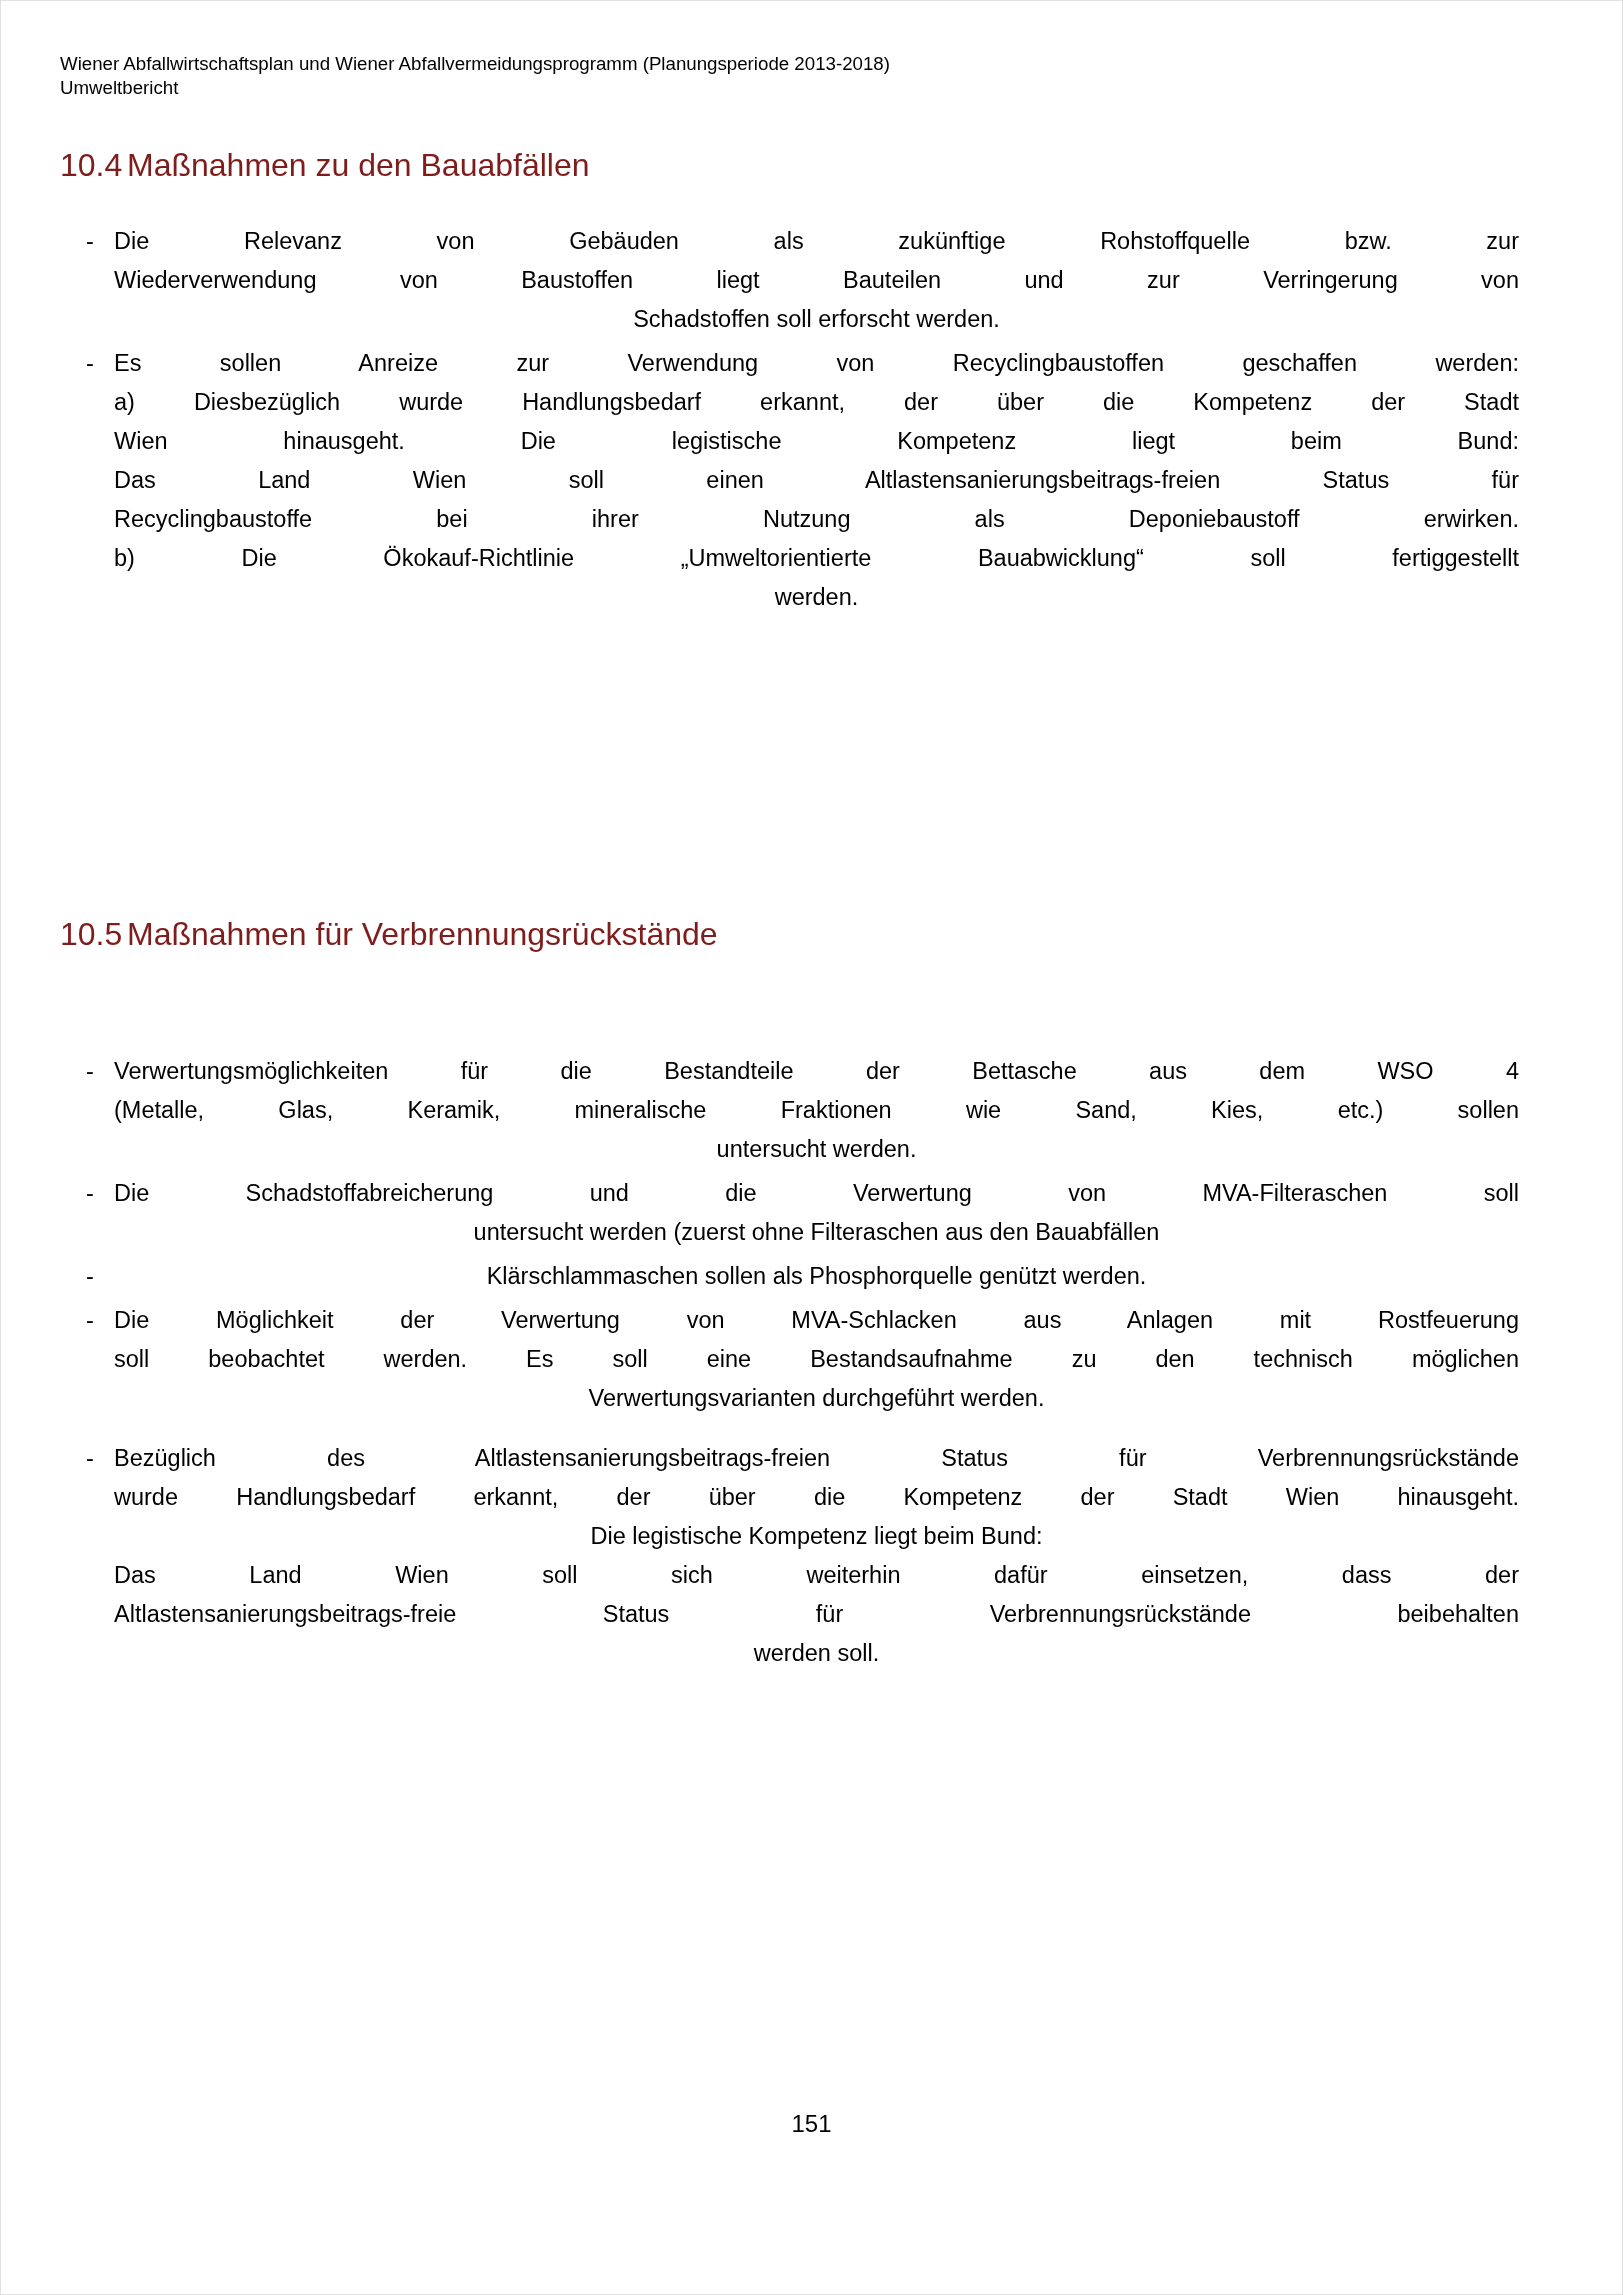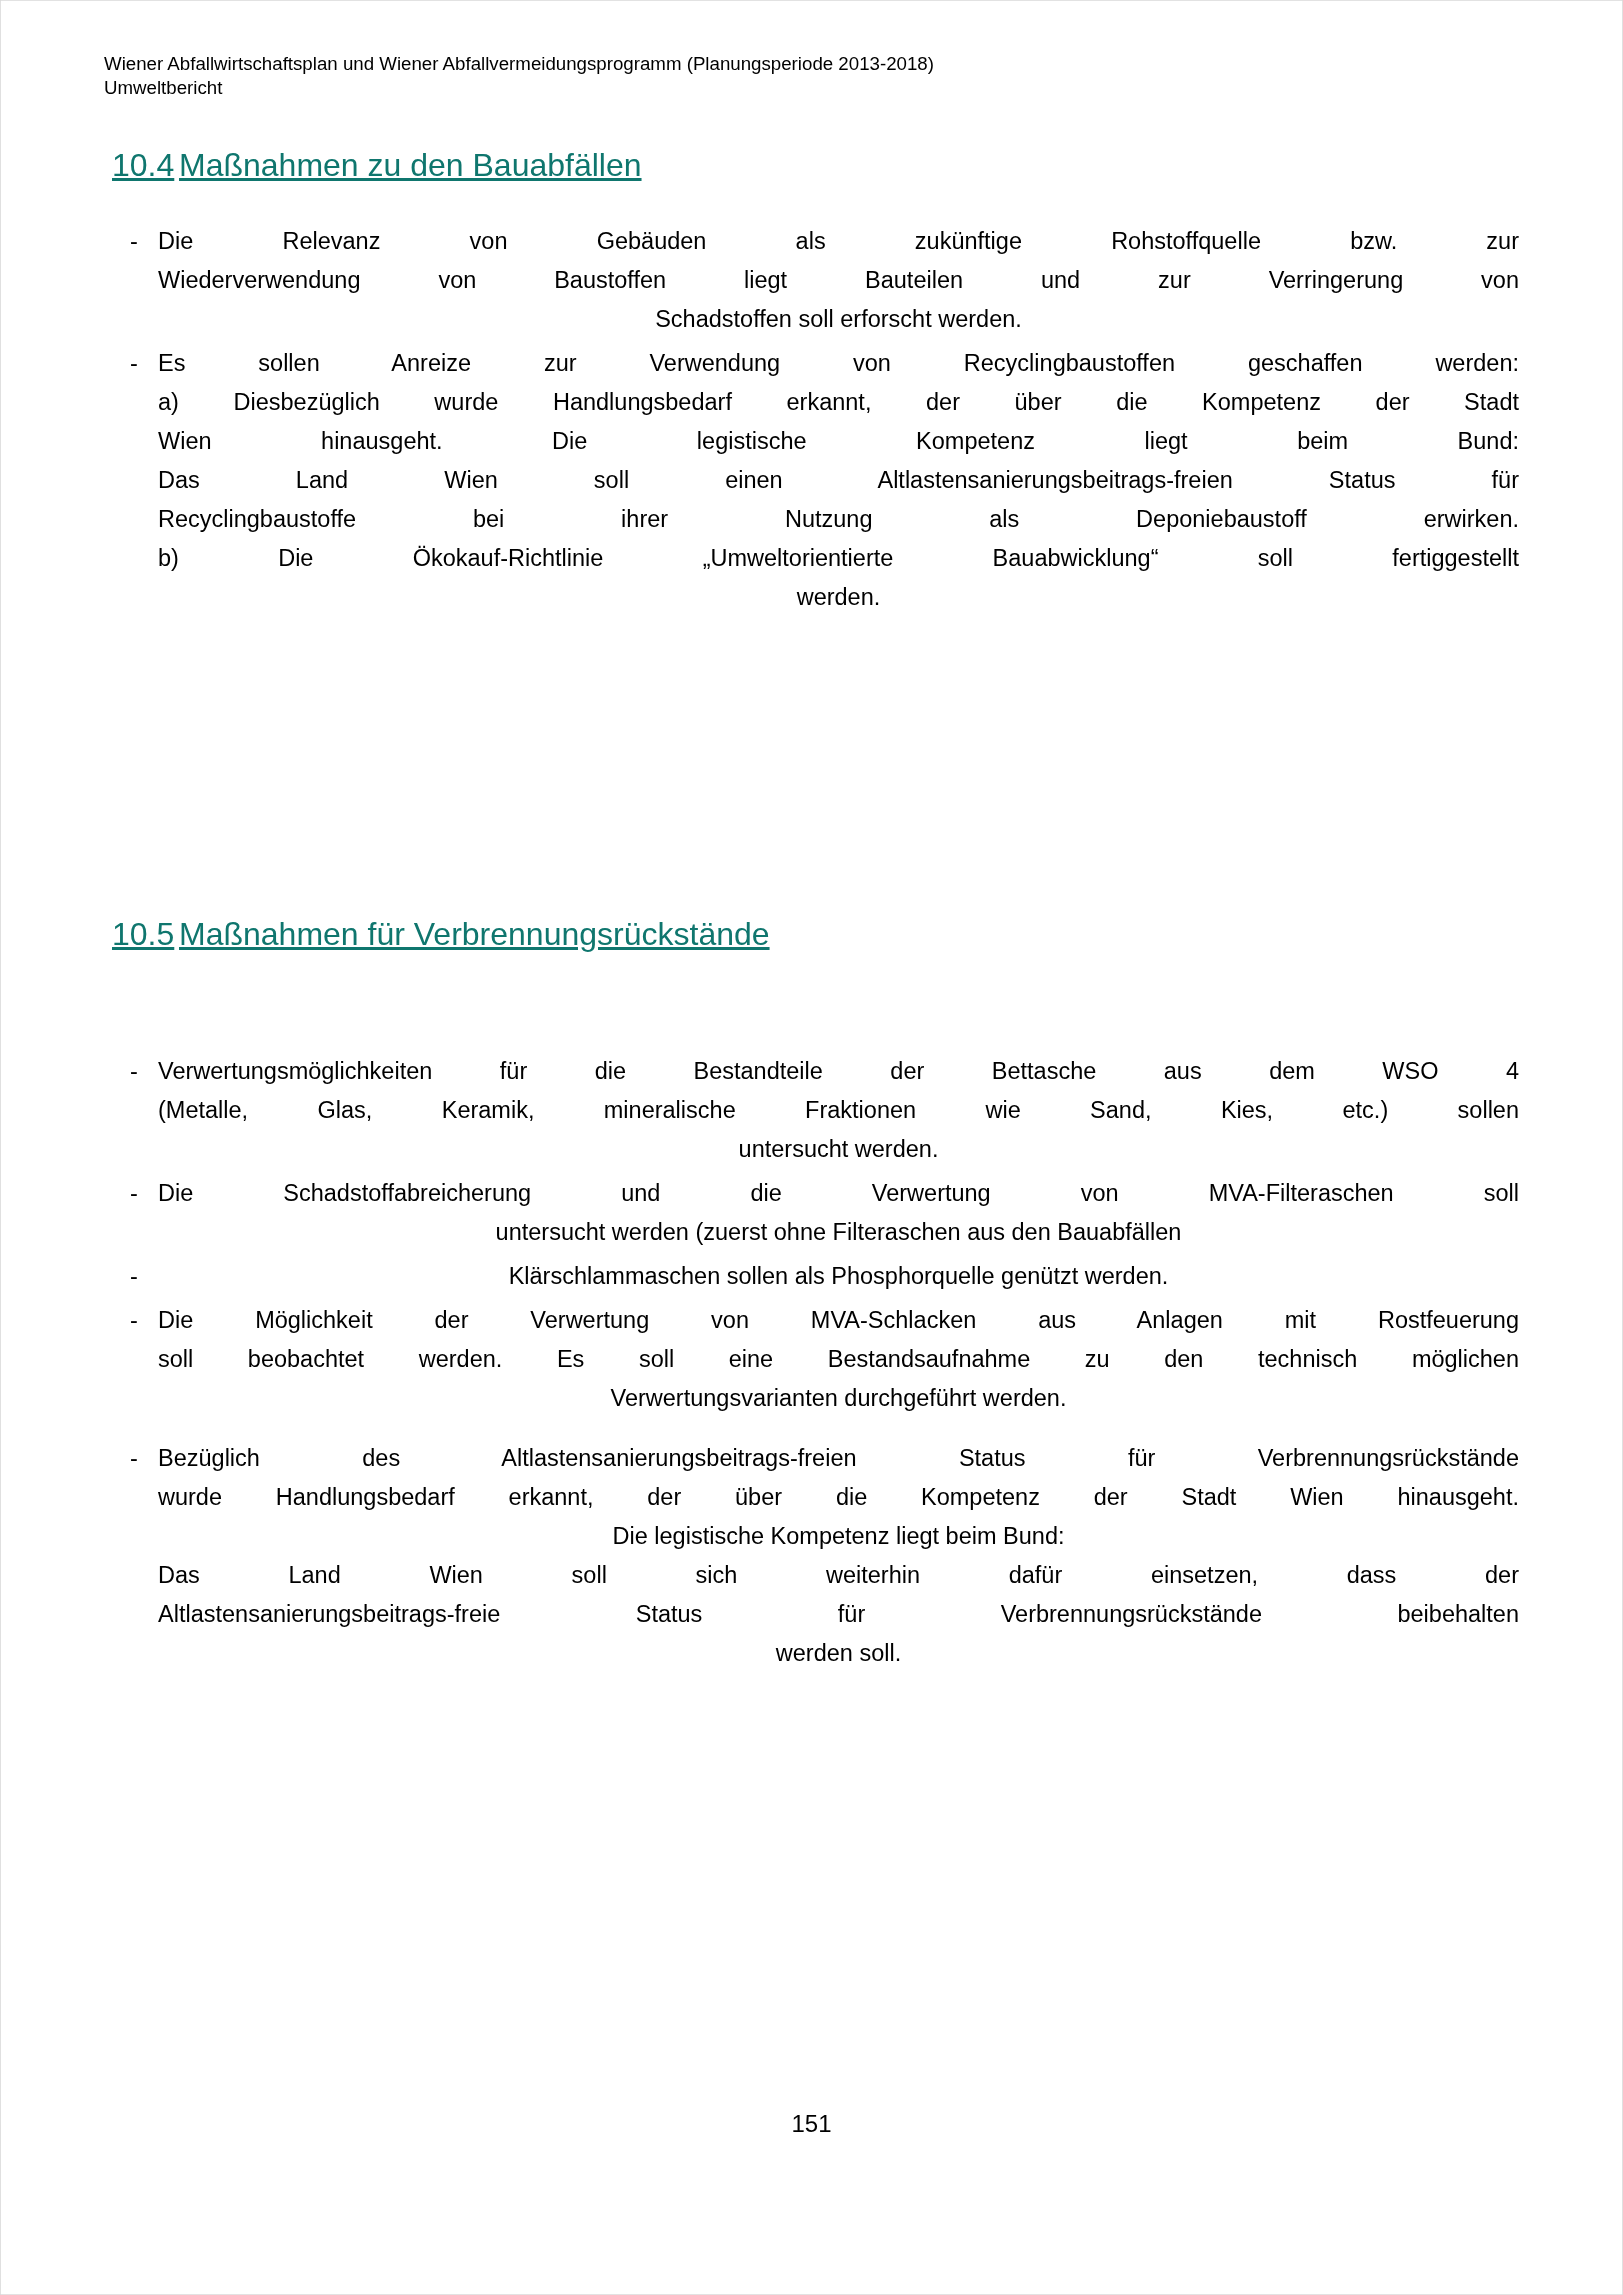--- a/index.html
+++ b/index.html
@@ -6,46 +6,45 @@
     margin: 0;
     padding: 0;
     background: #ffffff;
   }
   .page {
     position: relative;
     width: 1623px;
     height: 2295px;
     background: #ffffff;
     box-sizing: border-box;
-    padding: 52px 104px 0 104px;
+    padding: 52px 104px 0 60px;
     font-family: "Liberation Sans", sans-serif;
     color: #000000;
     box-shadow: inset 0 0 0 0.8px #d9d9d9;
     overflow: hidden;
   }
   .doc-header {
     font-size: 18.7px;
     line-height: 24px;
     font-weight: 400;
     color: #000000;
   }
   .doc-section {
     margin-top: 45px;
   }
   #sections section:nth-of-type(2) {
     margin-top: 297px;
   }
   .section-heading {
     display: flex;
-    margin: 8px;
+    margin: 0;
     font-size: 32px;
     line-height: 41px;
     font-weight: 400;
-    color: #0f766e;
-    text-decoration: underline;
+    color: #7f1d1d;
   }
   .sec-num {
     flex: none;
     width: 67px;
   }
   .bullet-list {
     list-style: none;
     margin: 36px 0 0 0;
     padding: 0;
   }

